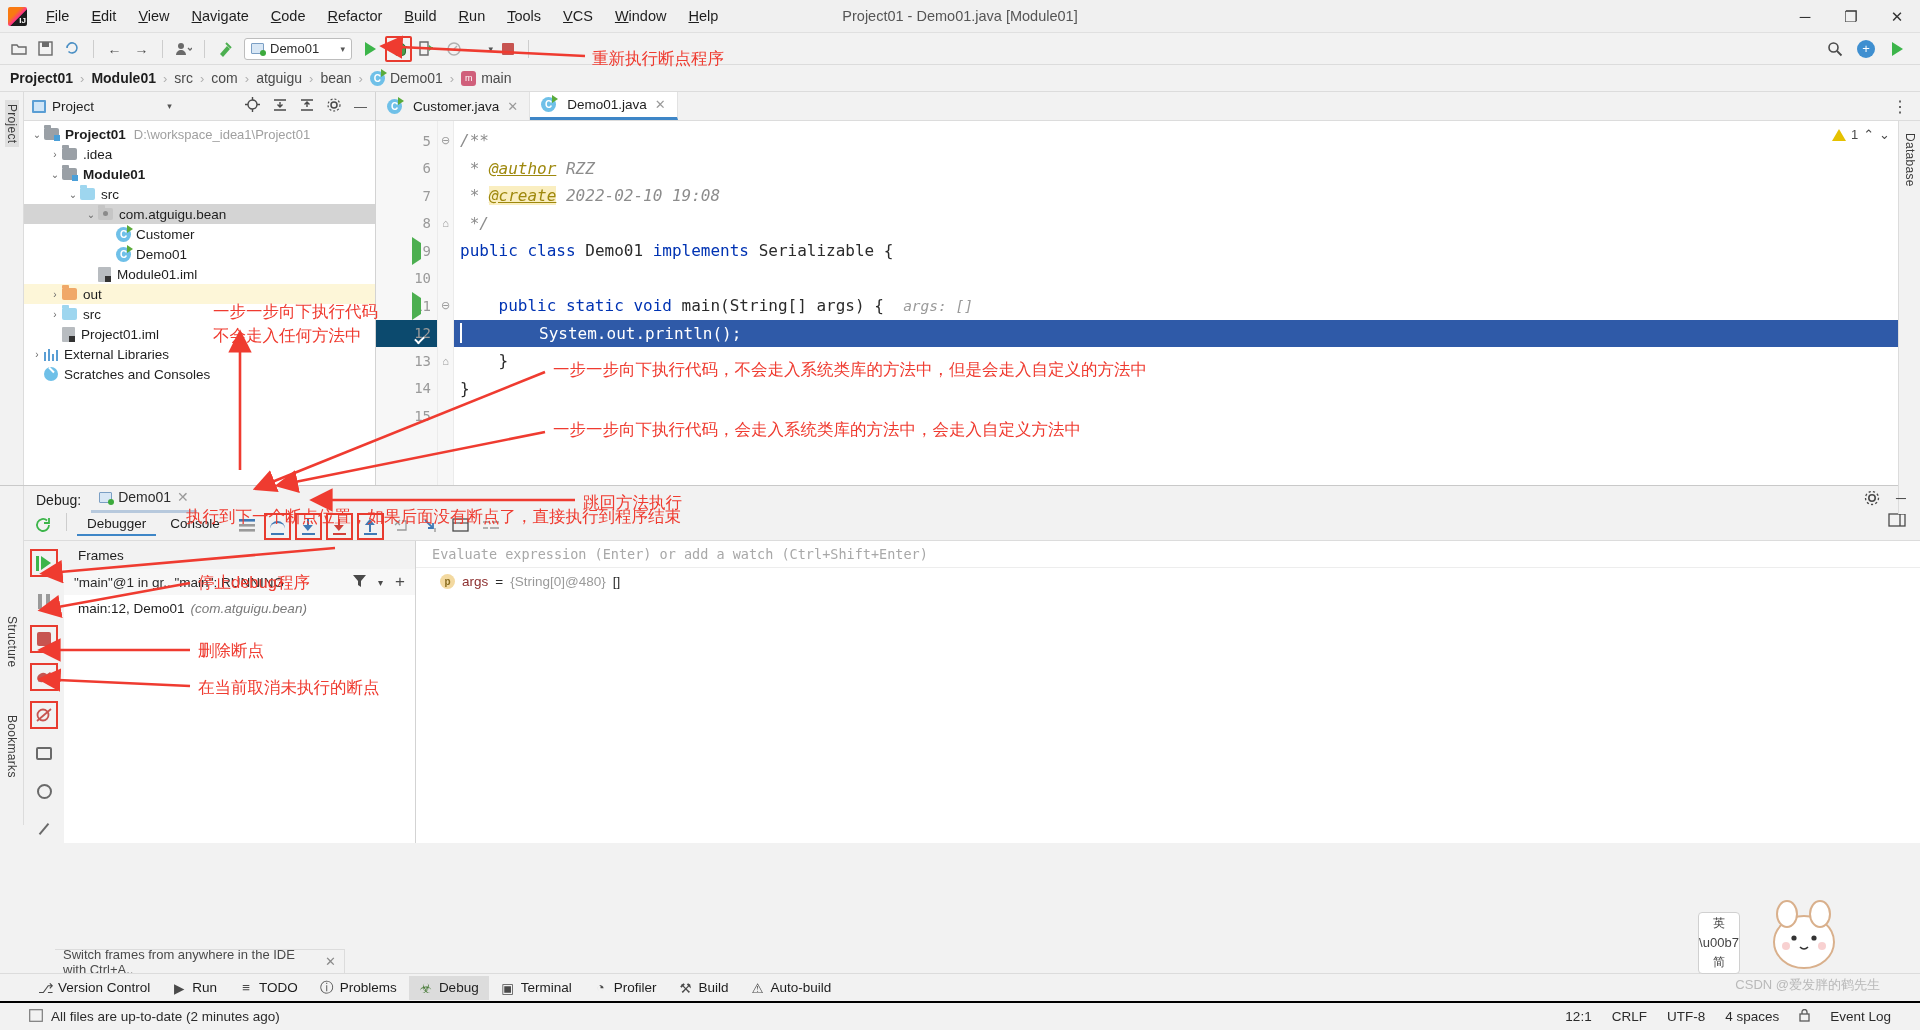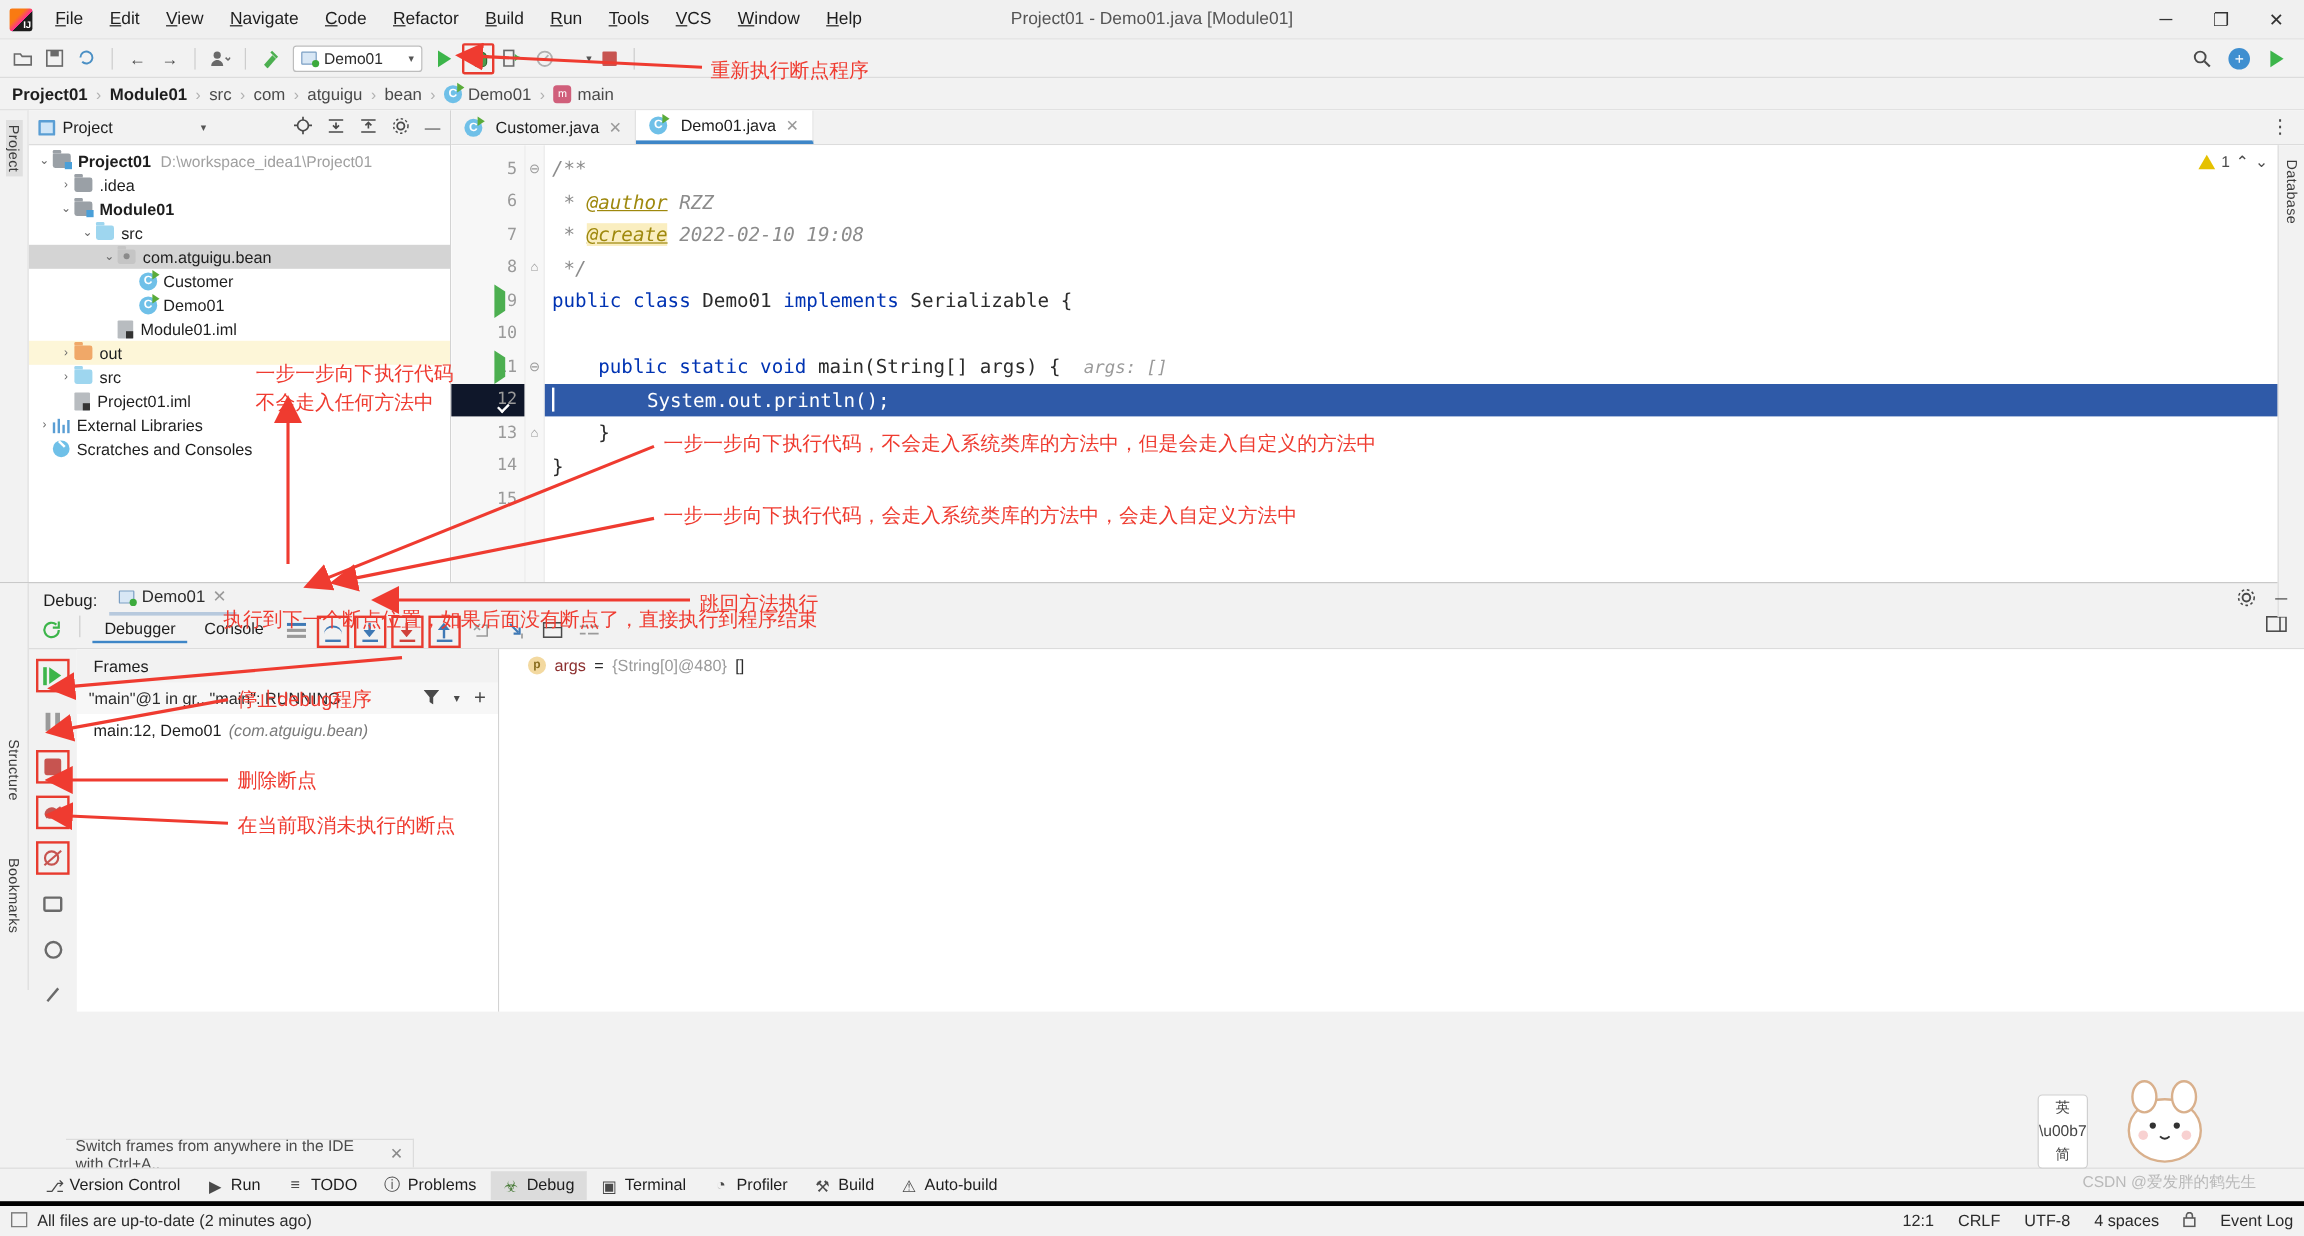--- a/index.html
+++ b/index.html
@@ -181,21 +181,21 @@
   .tab .x { color: #9a9a9a; font-size: 13px; margin-left: 2px; }
   .tabs-right { margin-left:auto; display:flex; align-items:center; padding-right:12px; color:#4a4a4a; font-size:16px;}
 
   .code-area { flex: 1; display: flex; position: relative; overflow: hidden; background:#fff; }
   .gutter {
     width: 62px; background: #f7f7f7; border-right: 1px solid #ebebeb;
     font-family: "DejaVu Sans Mono", monospace; font-size: 14px; color: #9a9a9a;
     padding-top: 6px; position: relative; flex:none;
   }
   .gline { height: 27.5px; display:flex; align-items:center; justify-content:flex-end; padding-right: 6px; position:relative;}
-  .gline.cur { background:#0f172a; }
+  .gline.cur { background:#0c4a6e; }
   .gmark { position:absolute; left: 36px; }
   .gtri { width:0;height:0;border-left:9px solid #4caf50;border-top:6px solid transparent;border-bottom:6px solid transparent;}
   .bp { width:13px;height:13px;border-radius:50%;background:#e0483d; position:relative;}
   .bp::after{content:"";position:absolute;left:3px;top:3px;width:7px;height:4px;border-left:2px solid #fff;border-bottom:2px solid #fff;transform:rotate(-45deg);}
   .fold { width: 16px; background:#f7f7f7; border-right:1px solid #ebebeb; padding-top:6px; flex:none; font-size:11px; color:#9a9a9a;}
   .fline{ height:27.5px; display:flex; align-items:center; justify-content:center;}
   .code {
     flex: 1; font-family: "DejaVu Sans Mono", monospace; font-size: 16px;
     padding-top: 6px; position: relative; white-space: pre;
   }
@@ -280,21 +280,21 @@
     border-top:1px solid #dcdcdc; border-right:1px solid #dcdcdc;
   }
   .tool-bar {
     position:absolute; left:0; bottom:29px; width:1920px; height:28px; background:#f2f2f2;
     border-top:1px solid #dcdcdc; display:flex; align-items:center; padding-left:28px; gap:2px;
   }
   .tw { display:flex; align-items:center; gap:6px; padding: 4px 10px; font-size:13.5px; color:#1e1e1e;}
   .tw.active { background:#dcdcdc; }
   .status-bar {
     position:absolute; left:0; bottom:0; width:1920px; height:29px; background:#f2f2f2;
-    border-top:4px solid #000000; display:flex; align-items:center; padding: 0 9px; font-size:13.5px; color:#2b2b2b;
+    border-top:2px solid #000000; display:flex; align-items:center; padding: 0 29px; font-size:13.5px; color:#2b2b2b;
   }
   .status-right { margin-left:auto; display:flex; align-items:center; gap:20px; color:#2b2b2b;}
 
   
   .right-rail {
     position:absolute; right:0; top:121px; width:22px; background:#f2f2f2;
     border-left:1px solid #dcdcdc; height: 393px; display:flex; flex-direction:column; align-items:center; padding-top:8px;
   }
 
   
@@ -795,20 +795,23 @@
               <span style="font-size:17px;color:#4a4a4a;">+</span>
             </span>
           </div>
           <div class="frame-row">
             <span>main:12, Demo01</span>
             <span class="pkg-grey">(com.atguigu.bean)</span>
           </div>
         </div>
 
         <div class="vars-col">
+          <div class="eval-row">
+            <span>Evaluate expression (Enter) or add a watch (Ctrl+Shift+Enter)</span>
+          </div>
           <div class="var-row">
             <span class="p-badge">p</span>
             <span class="v-name">args</span>
             <span class="v-eq">=</span>
             <span class="v-val">{String[0]@480}</span>
             <span class="v-br">[]</span>
           </div>
         </div>
       </div>
     </div>

